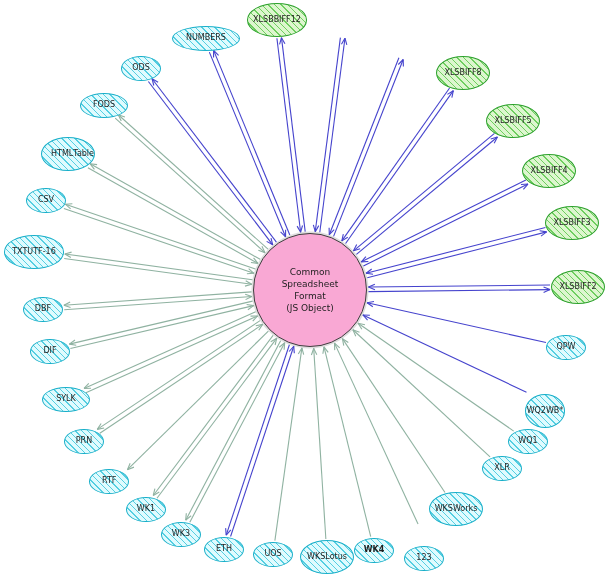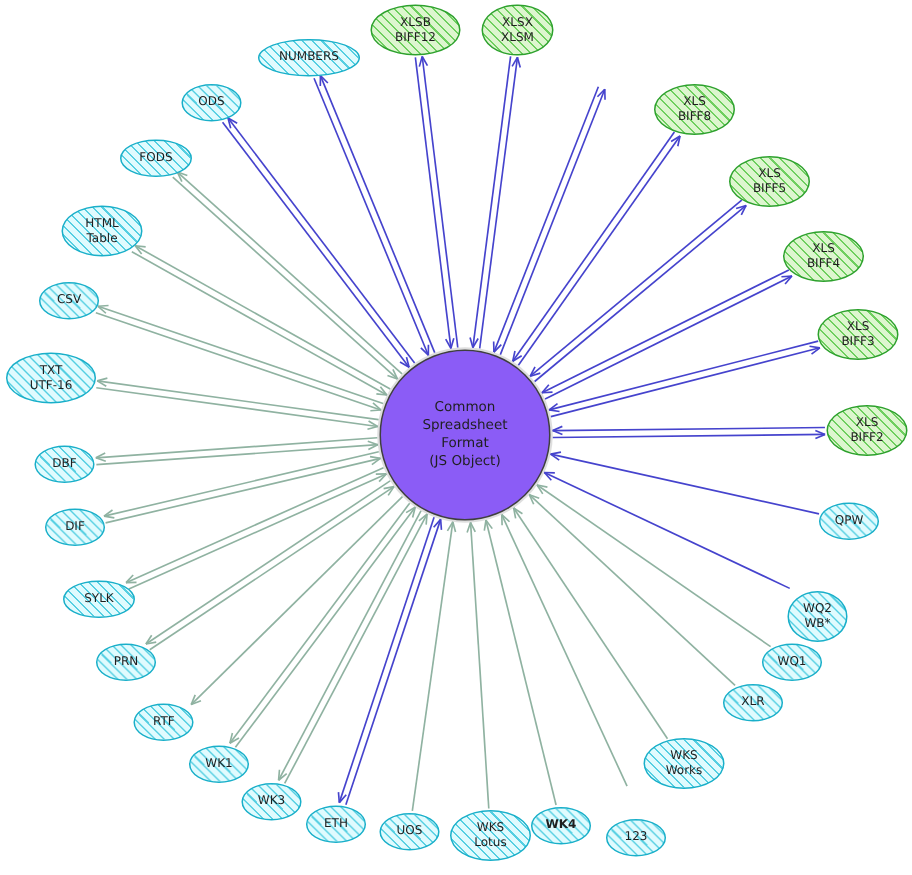--- a/index.html
+++ b/index.html
@@ -9,36 +9,36 @@
     --center-border:#3f3f3f; --text:#1f1f1f;
   }
   html,body{margin:0;padding:0;background:#fff;}
   #diagram{
     position:relative; width:608px; height:583px; background:#fff;
     font-family:"DejaVu Sans", sans-serif; color:var(--text); overflow:hidden;
   }
   #edges{position:absolute; left:0; top:0;}
   .node{
     position:absolute; border-radius:50%;
-    display:flex; flex-direction:column; align-items:center; justify-content:center;
+    display:flex; flex-direction:row; align-items:center; justify-content:center;
     text-align:center; box-sizing:border-box;
   }
   .node.green{
     background-color:var(--green-fill);
     background-image:repeating-linear-gradient(45deg, var(--green-hatch) 0px, var(--green-hatch) 1px, transparent 1px, transparent 4.5px);
     border:1.4px solid var(--green-border);
   }
   .node.cyan{
     background-color:var(--cyan-fill);
     background-image:repeating-linear-gradient(45deg, var(--cyan-hatch) 0px, var(--cyan-hatch) 1px, transparent 1px, transparent 4.5px);
     border:1.4px solid var(--cyan-border);
   }
   .nline{font-size:8px; line-height:1.3; white-space:nowrap;}
   #center-node{
-    position:absolute; border-radius:50%; background:#8b5cf6;
+    position:absolute; border-radius:50%; background:#f9a8d4;
     border:1.6px solid var(--center-border);
     box-shadow:0 0 0 1.5px rgba(70,70,70,0.18);
     display:flex; flex-direction:column; align-items:center; justify-content:center;
     text-align:center; box-sizing:border-box;
   }
   .cline{font-size:9px; line-height:1.35; white-space:nowrap;}
 </style>
 </head>
 <body>
 
@@ -204,24 +204,20 @@
   <div id="center-node" style="left: 253px; top: 233px; width: 114px; height: 114px;">
     <div class="cline">Common</div>
     <div class="cline">Spreadsheet</div>
     <div class="cline">Format</div>
     <div class="cline">(JS Object)</div>
   </div>
 <div class="node green" style="left: 246.6px; top: 3px; width: 60.8px; height: 34px;">
       <div class="nline">XLSB</div>
       <div class="nline">BIFF12</div>
     </div>
-    <div class="node green" style="left: 321.4px; top: 3px; width: 47.2px; height: 34px;">
-      <div class="nline">XLSX</div>
-      <div class="nline">XLSM</div>
-    </div>
     <div class="node green" style="left: 436px; top: 56px; width: 54px; height: 34px;">
       <div class="nline">XLS</div>
       <div class="nline">BIFF8</div>
     </div>
     <div class="node green" style="left: 486px; top: 104px; width: 54px; height: 34px;">
       <div class="nline">XLS</div>
       <div class="nline">BIFF5</div>
     </div>
     <div class="node green" style="left: 522px; top: 154px; width: 54px; height: 34px;">
       <div class="nline">XLS</div>
@@ -289,21 +285,21 @@
     <div class="node cyan" style="left: 22.8px; top: 296.5px; width: 40.4px; height: 25px;">
       <div class="nline">DBF</div>
     </div>
     <div class="node cyan" style="left: 3.6px; top: 235px; width: 60.8px; height: 34px;">
       <div class="nline">TXT</div>
       <div class="nline">UTF-16</div>
     </div>
     <div class="node cyan" style="left: 25.8px; top: 187.5px; width: 40.4px; height: 25px;">
       <div class="nline">CSV</div>
     </div>
-    <div class="node cyan" style="left: 41px; top: 137px; width: 54px; height: 34px;">
+    <div class="node cyan" style="left: 41px; top: 137px; width: 54px; height: 34px; justify-content: flex-end;">
       <div class="nline">HTML</div>
       <div class="nline">Table</div>
     </div>
     <div class="node cyan" style="left: 80.4px; top: 92.5px; width: 47.2px; height: 25px;">
       <div class="nline">FODS</div>
     </div>
     <div class="node cyan" style="left: 120.8px; top: 55.5px; width: 40.4px; height: 25px;">
       <div class="nline">ODS</div>
     </div>
     <div class="node cyan" style="left: 172.2px; top: 25.5px; width: 67.6px; height: 25px;">

